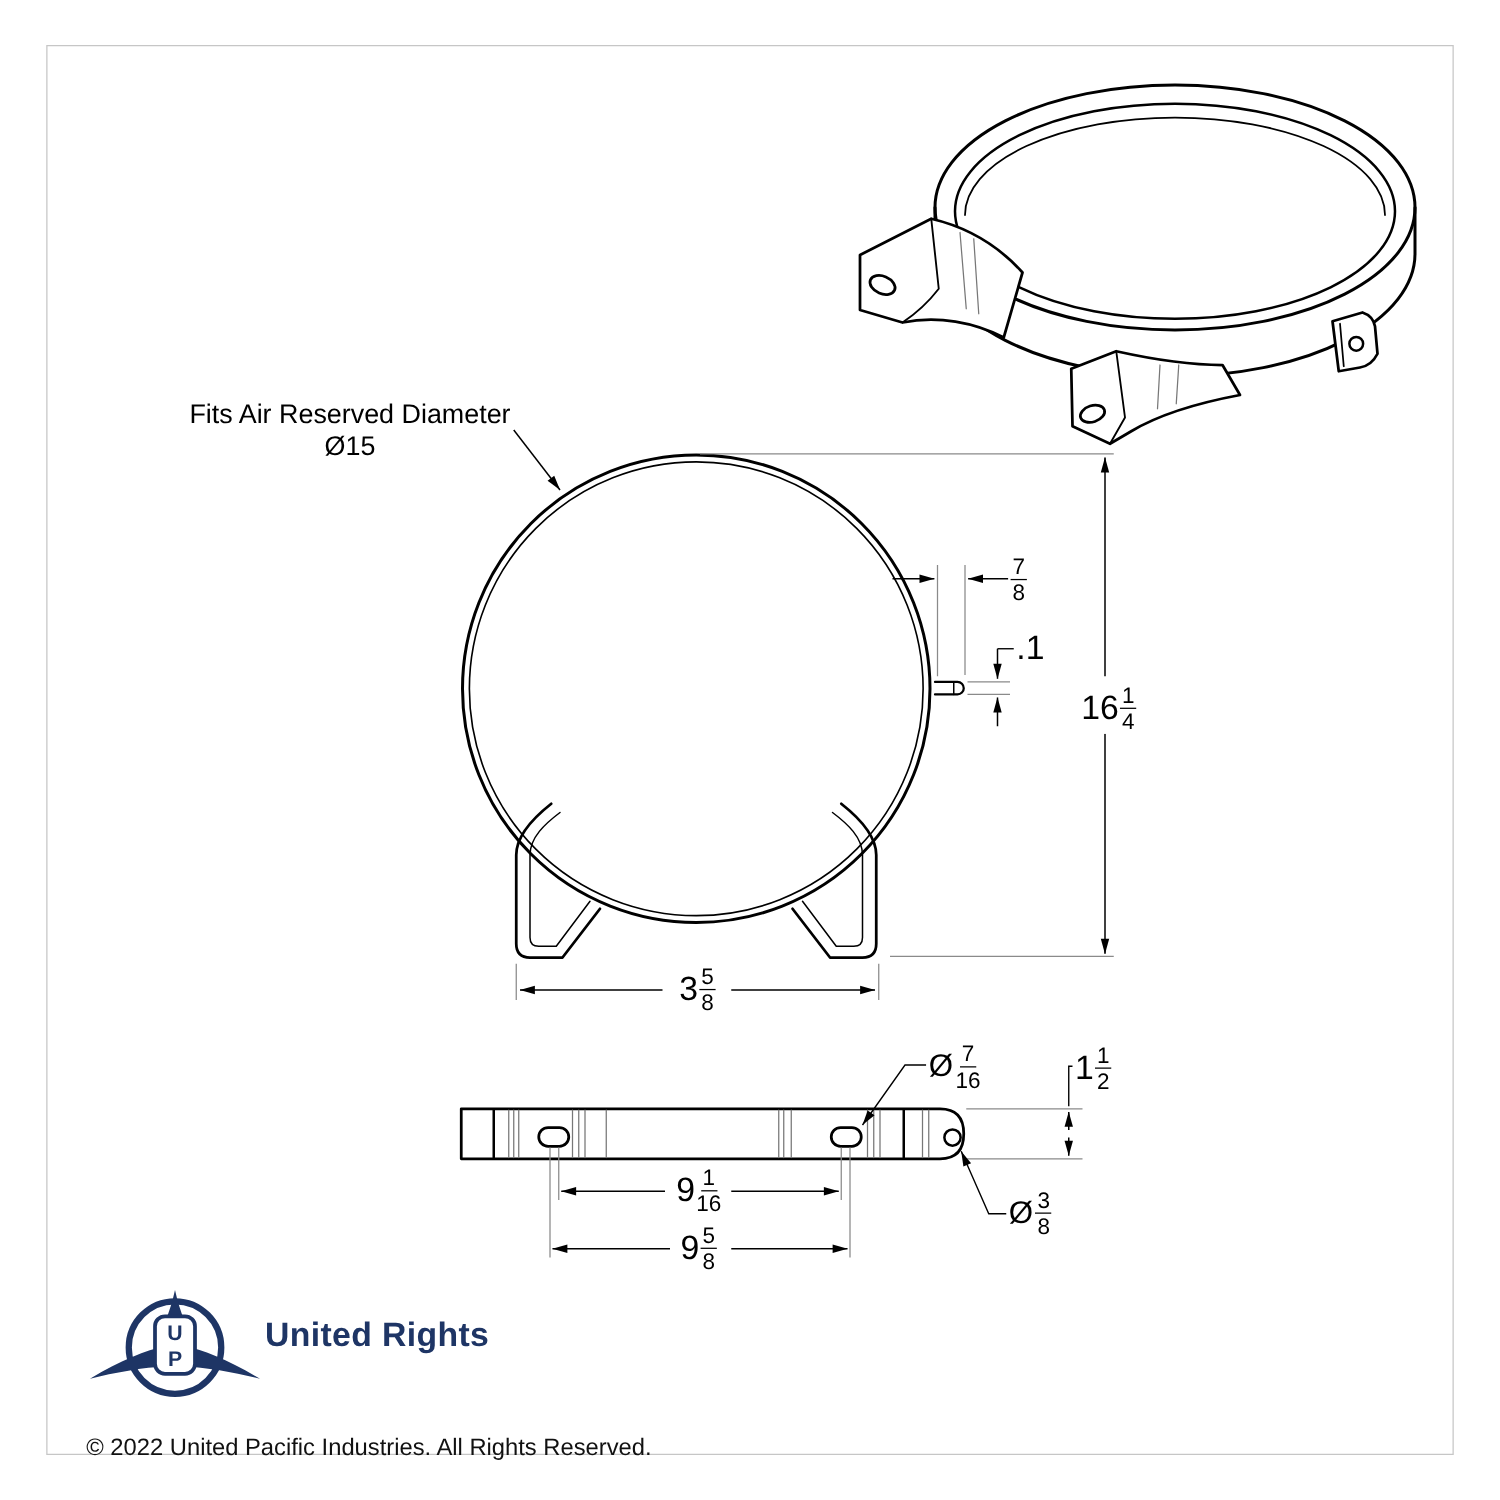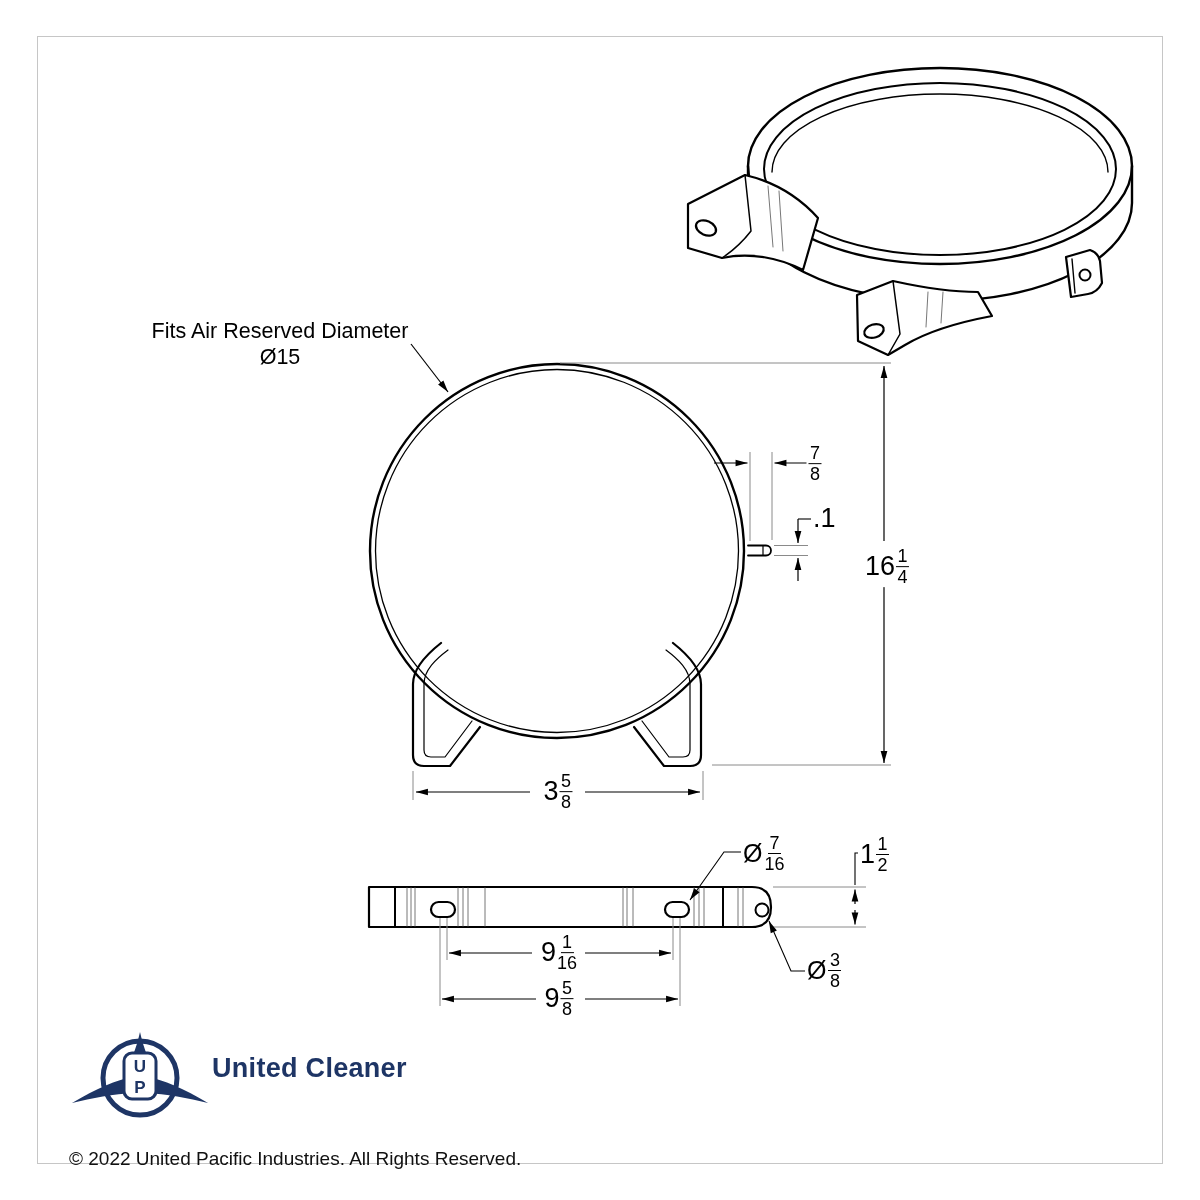--- a/index.html
+++ b/index.html
@@ -188,15 +188,15 @@
   </div>
 
   <div class="dim" style="left:805px;top:951px;">
     <span class="dia">Ø</span>
     <span class="frac">
       <span class="num">3</span>
       <span class="den">8</span>
     </span>
   </div>
 
-  <div class="brand">United Cleaner</div>
+  <div class="brand">United Rights</div>
   <div class="copyright">© 2022 United Pacific Industries. All Rights Reserved.</div>
 </div>
 
 </body></html>

